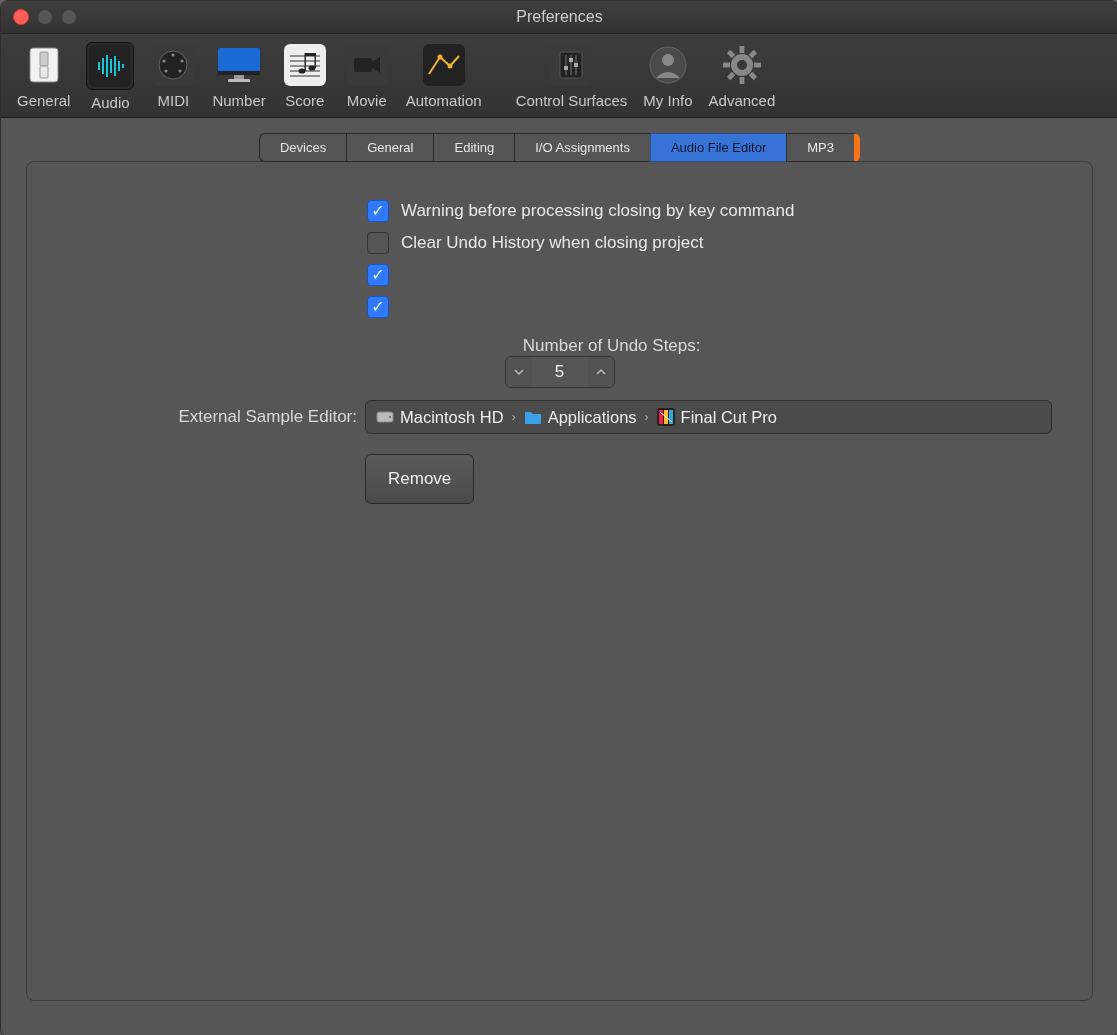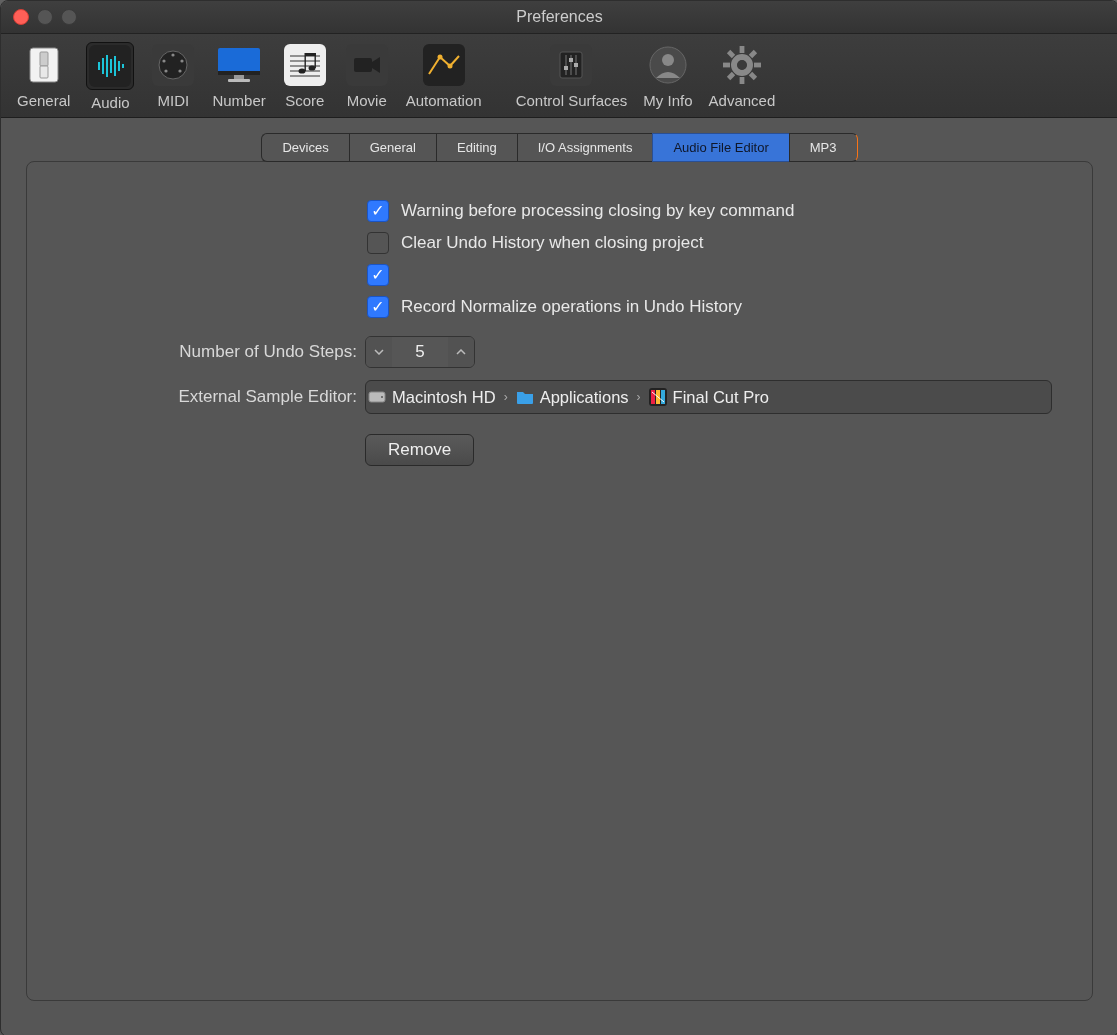--- a/index.html
+++ b/index.html
@@ -12,37 +12,37 @@
   .titlebar-title{margin:0 auto;font-size:16px;color:#ccc;}
   .toolbar{background:linear-gradient(#3d3d3d,#333);border-bottom:1px solid #1e1e1e;display:flex;padding:6px 10px 4px;gap:4px;}
   .tool{display:flex;flex-direction:column;align-items:center;gap:4px;padding:2px 6px 2px;border-radius:6px;cursor:default;}
   .tool.active .icon-box{background:#2b2b2b;border:1px solid #111;}
   .icon-box{width:46px;height:46px;border-radius:6px;display:flex;align-items:center;justify-content:center;background:transparent;}
   .tool-label{font-size:15px;color:#c8c8c8;}
   .body{padding:15px 25px;}
   .tabbar{display:flex;justify-content:center;margin:0 auto;}
   .tab{padding:6px 20px;font-size:13px;color:#e6e6e6;background:#555;border:1px solid #2a2a2a;border-right:none;cursor:default;}
   .tab:first-child{border-top-left-radius:6px;border-bottom-left-radius:6px;}
-  .tab:last-child{border-right:1px solid #f97316;border-top-right-radius:6px;border-bottom-right-radius:6px;}
+  .tab:last-child{border-right:6px solid #f97316;border-top-right-radius:6px;border-bottom-right-radius:6px;}
   .tab.selected{background:#3874d8;color:#0f172a;border-color:#2a4f93;}
   .panel{margin-top:-1px;border:1px solid #3a3a3a;border-radius:8px;background:#565656;height:840px;padding:38px 40px 20px;box-sizing:border-box;}
   .row{display:flex;align-items:center;margin-bottom:10px;font-size:17px;color:#e8e8e8;}
   .row.label-row .lbl{width:290px;text-align:right;padding-right:8px;color:#d8d8d8;}
   .checkbox{width:20px;height:20px;border-radius:4px;margin-right:12px;display:flex;align-items:center;justify-content:center;flex:0 0 20px;}
   .checkbox.off{background:#555;border:1px solid #333;}
   .checkbox.on{background:#2f79ff;border:1px solid #1a54c4;}
   .check-mark{color:#fff;font-size:16px;line-height:1;}
   .checks{margin-left:300px;}
   .stepper{display:flex;align-items:center;background:#565656;border:1px solid #333;border-radius:6px;height:30px;overflow:hidden;}
   .step-btn{width:26px;height:30px;display:flex;align-items:center;justify-content:center;color:#bbb;font-size:10px;cursor:default;background:#525252;}
   .step-val{width:56px;text-align:center;color:#eee;font-size:17px;}
-  .path-field{flex:1;display:flex;align-items:center;gap:8px;background:#4b4b4b;border:1px solid #2e2e2e;border-radius:6px;height:32px;padding:0 2px;color:#eee;font-size:16.5px;max-width:740px;}
+  .path-field{flex:1;display:flex;align-items:center;gap:8px;background:#4b4b4b;border:1px solid #2e2e2e;border-radius:6px;height:32px;padding:0 10px;color:#eee;font-size:16.5px;max-width:740px;}
   .path-seg{display:flex;align-items:center;gap:6px;}
   .chev{color:#aaa;font-size:12px;}
-  .btn{padding:5px 22px;background:linear-gradient(#5a5a5a,#4a4a4a);border:1px solid #2a2a2a;border-radius:6px;color:#eee;font-size:17px;cursor:default;}
+  .btn{padding:14px 22px;background:linear-gradient(#5a5a5a,#4a4a4a);border:1px solid #2a2a2a;border-radius:6px;color:#eee;font-size:17px;cursor:default;}
   .ico{display:inline-block;}
   svg{display:block;}
 </style>
 </head>
 <body>
 
 <div class="window">
 
   <div class="titlebar">
     <div class="traffic">
@@ -238,25 +238,24 @@
         </div>
         <div class="row">
           <div class="checkbox on">
               <span class="check-mark">✓</span>
             </div>
         </div>
         <div class="row">
           <div class="checkbox on">
               <span class="check-mark">✓</span>
             </div>
-          <span>Record Normalize operations in Undo History</span>
-        </div>
-      </div>
-
-      <div class="row label-row" style="margin-top:18px;">
+        </div>
+      </div>
+
+      <div class="row label-row" style="margin-top:18px;flex-direction:column;">
         <div class="lbl">Number of Undo Steps:</div>
         <div class="stepper">
           <div class="step-btn">
             <svg width="10" height="6">
                 <polyline points="1,1 5,5 9,1" fill="none" stroke="#bbb" stroke-width="1.5"></polyline>
               </svg>
           </div>
           <div class="step-val">5</div>
           <div class="step-btn">
             <svg width="10" height="6">

